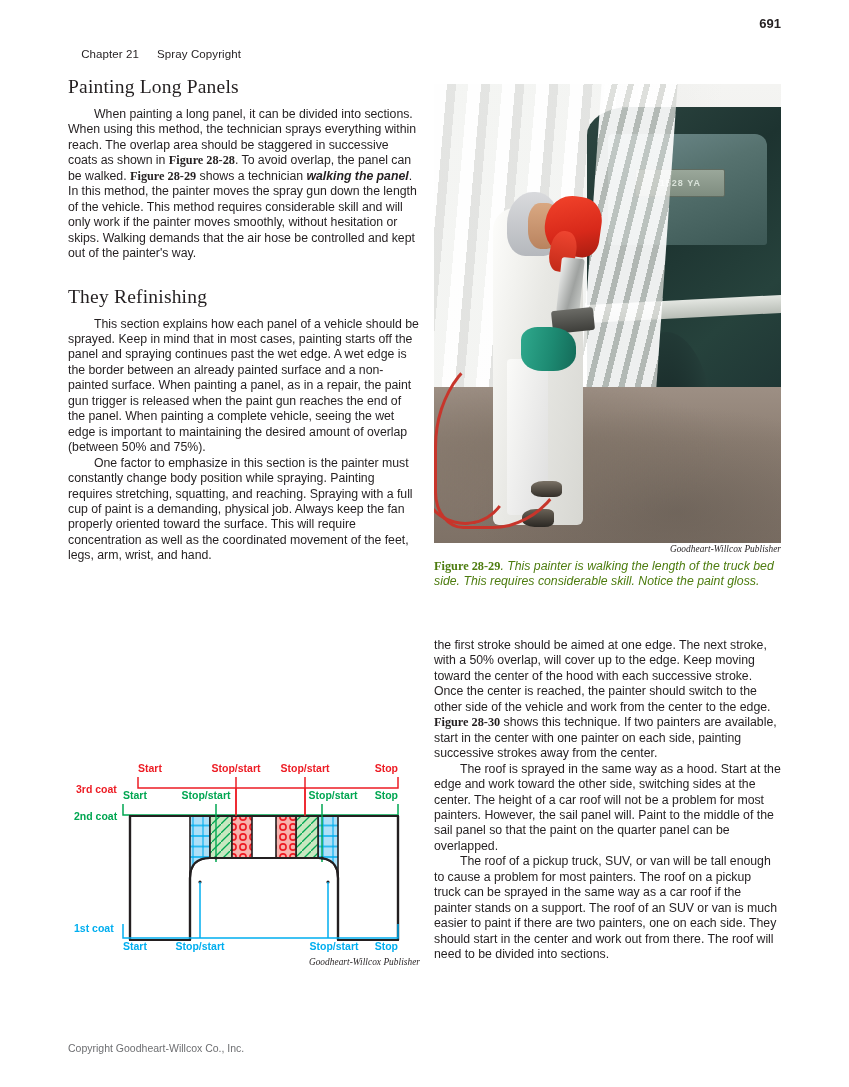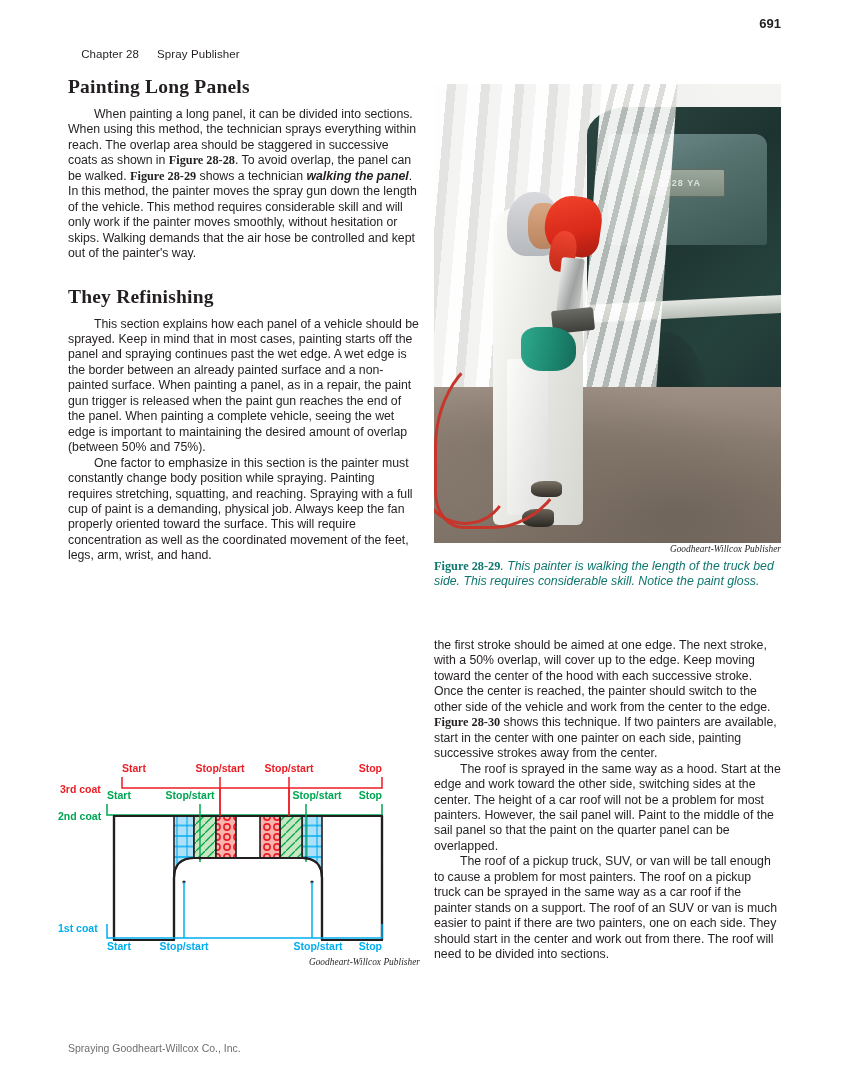--- a/index.html
+++ b/index.html
@@ -26,21 +26,21 @@
     position:absolute; right:68px; top:16px;
     font-size:13px; font-weight:bold; color:#231f20;
   }
 
   
   .col-left  { position:absolute; left:68px;  top:76px; width:352px; }
   .col-right { position:absolute; left:434px; top:76px; width:347px; }
 
   h2.head {
     font-family:"Liberation Serif", serif;
-    font-size:19.5px; font-weight:bold; color:#231f20;
+    font-size:19.5px; font-weight:normal; color:#231f20;
     margin:0 0 9px 0; letter-spacing:.2px;
   }
   h2.head.second { margin-top:24px; }
 
   p.body {
     margin:0; font-size:12.3px; line-height:15.45px;
     text-align:left; color:#231f20;
     text-indent:26px; letter-spacing:-0.02px;
   }
   b { font-weight:bold;font-family:Liberation Serif, serif; }
@@ -183,42 +183,42 @@
   }
 
   
   .credit {
     font-family:"Liberation Serif", serif;
     font-style:italic; font-size:9.3px; color:#231f20;
     text-align:right; letter-spacing:.05px;
   }
   .caption {
     font-size:12.3px; line-height:15.4px; font-style:italic;
-    color:#0f766e; margin-top:3px;
+    color:#4d7c0f; margin-top:3px;
   }
   .caption b { font-style:normal; font-weight:bold; }
 
   
-  .fig28 { position:absolute; left:52px; top:752px; width:352px; height:200px; }
+  .fig28 { position:absolute; left:68px; top:752px; width:352px; height:200px; }
   .fig28 svg { display:block; }
   .fig28-credit { position:absolute; left:68px; top:957px; width:352px; }
   .fig28-cap    { position:absolute; left:68px; top:968px; width:352px; }
 
   .copyright {
     position:absolute; left:68px; bottom:33px;
     font-size:10.5px; color:#6d6e71;
   }
 </style>
 </head>
 <body>
 
 <div class="page">
 
   <div class="runhead">
-    <span class="chap">Chapter 28</span><span class="sep"></span><span>Spray Publisher</span>
+    <span class="chap">Chapter 21</span><span class="sep"></span><span>Spray Copyright</span>
   </div>
   <div class="folio">691</div>
 
   <div class="col-left">
 
     <h2 class="head">Painting Long Panels</h2>
 
     <p class="body"><span>When painting a long panel, it can be divided into sections. When using this method, the technician sprays everything within reach. The overlap area should be staggered in successive coats as shown in </span><b>Figure 28-28</b><span>. To avoid overlap, the panel can be walked. </span><b>Figure 28-29</b><span> shows a technician </span><i class="bi">walking the panel</i><span>. In this method, the painter moves the spray gun down the length of the vehicle. This method requires considerable skill and will only work if the painter moves smoothly, without hesitation or skips. Walking demands that the air hose be controlled and kept out of the painter's way.</span></p>
 
     <h2 class="head second">They Refinishing</h2>
@@ -355,14 +355,14 @@
 
   <div class="credit" style="position:absolute;left:434px;top:544px;width:347px;">Goodheart-Willcox Publisher</div>
   <div class="caption" style="position:absolute;left:434px;top:556px;width:347px;"><b>Figure 28-29</b><span>. This painter is walking the length of the truck bed side. This requires considerable skill. Notice the paint gloss.</span></div>
 
   <div class="col-right" style="top:638px;">
     <p class="body" style="text-indent:0;"><span>the first stroke should be aimed at one edge. The next stroke, with a 50% overlap, will cover up to the edge. Keep moving toward the center of the hood with each successive stroke. Once the center is reached, the painter should switch to the other side of the vehicle and work from the center to the edge. </span><b>Figure 28-30</b><span> shows this technique. If two painters are available, start in the center with one painter on each side, painting successive strokes away from the center.</span></p>
     <p class="body">The roof is sprayed in the same way as a hood. Start at the edge and work toward the other side, switching sides at the center. The height of a car roof will not be a problem for most painters. However, the sail panel will. Paint to the middle of the sail panel so that the paint on the quarter panel can be overlapped.</p>
     <p class="body">The roof of a pickup truck, SUV, or van will be tall enough to cause a problem for most painters. The roof on a pickup truck can be sprayed in the same way as a car roof if the painter stands on a support. The roof of an SUV or van is much easier to paint if there are two painters, one on each side. They should start in the center and work out from there. The roof will need to be divided into sections.</p>
   </div>
 
-  <div class="copyright">Spraying Goodheart-Willcox Co., Inc.</div>
+  <div class="copyright">Copyright Goodheart-Willcox Co., Inc.</div>
 </div>
 
 </body></html>

